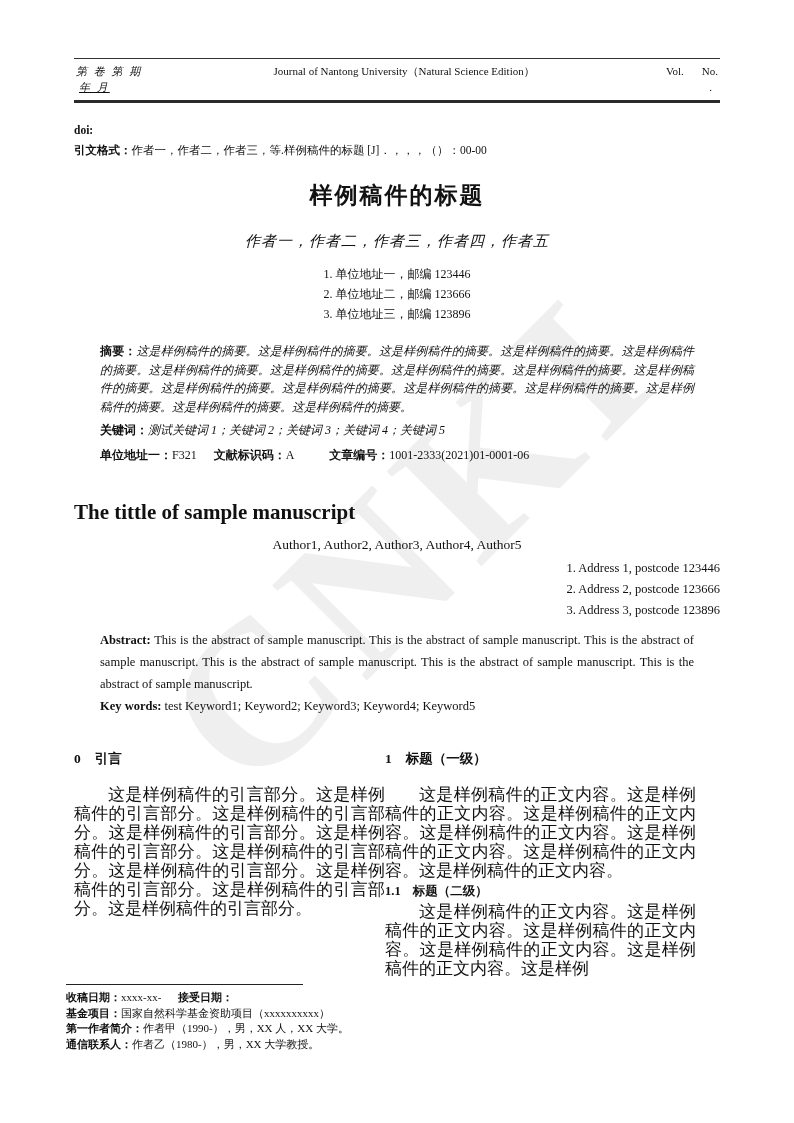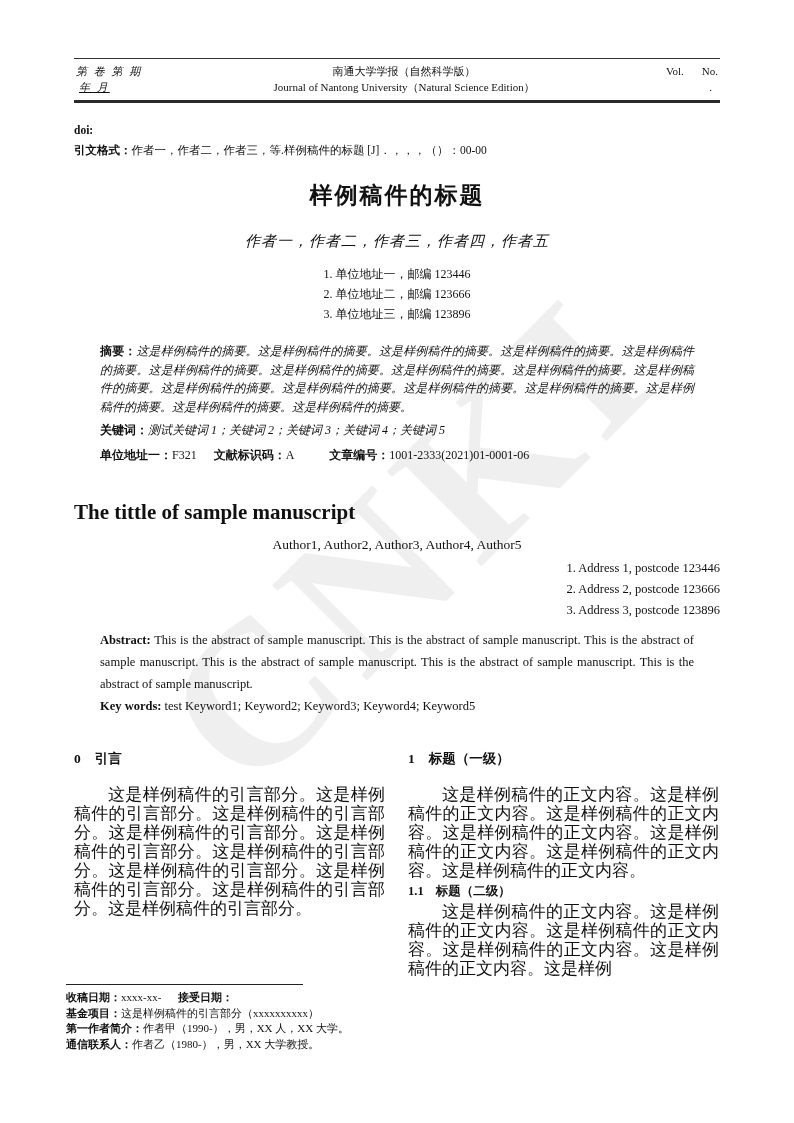--- a/index.html
+++ b/index.html
@@ -58,21 +58,21 @@
   .cn-clc .pair.wide { margin-right:0; margin-left:18px; }
 
   
   .en-title { margin-top:36px; text-align:left; font-size:21px; font-weight:bold; }
   .en-authors { margin-top:12px; text-align:center; font-size:13.5px; }
   .en-addresses { margin-top:5px; text-align:right; font-size:12.5px; line-height:21px; }
   .en-abs-block { margin:8px 26px 0 26px; font-size:12.5px; line-height:22px; text-align:justify; }
   .en-abs-block b, .en-kw b { font-weight:bold; }
 
   
-  .columns { display:flex; margin-top:33px; gap:23px; }
+  .columns { display:flex; margin-top:33px; }
   .col { width:311px; }
   .sec-h { font-family:"Liberation Sans","DejaVu Sans",sans-serif; font-weight:bold;
            font-size:13.5px; margin-bottom:17px; }
   .sec-h .num { margin-right:14px; font-family:"Liberation Serif","DejaVu Serif",serif; }
   .sec-h2 { font-family:"Liberation Sans","DejaVu Sans",sans-serif; font-weight:bold;
             font-size:12.5px; margin:3px 0 2px 0; }
   .sec-h2 .num { margin-right:12px; font-family:"Liberation Serif","DejaVu Serif",serif; }
   .col p.body-para { font-size:17px; line-height:19px; text-align:justify; text-indent:2em; }
 
   
@@ -89,21 +89,20 @@
 
   <div class="content">
 
     <div class="rule-top"></div>
     <div class="jheader">
       <div class="jh-left">
         <div class="l1">第 卷 第 期</div>
         <div class="l2">年 月</div>
       </div>
       <div class="jh-center">
-        <div>南通大学学报（自然科学版）</div>
         <div>Journal of Nantong University（Natural Science Edition）</div>
       </div>
       <div class="jh-right">
         <div class="volno">
           <span class="vol">Vol.</span><span class="no">No.</span>
         </div>
         <div class="dot">.</div>
       </div>
     </div>
     <div class="rule-double"></div>
@@ -164,21 +163,21 @@
 
   </div>
 
   <div class="footnote">
     <div class="fn-rule"></div>
     <div class="fl">
       <span class="lbl-hei">收稿日期：</span><span>xxxx-xx-</span>
       <span class="lbl-hei" style="margin-left:14px;">接受日期：</span>
     </div>
     <div class="fl">
-      <span class="lbl-hei">基金项目：</span><span>这是样例稿件的引言部分（xxxxxxxxxx）</span>
+      <span class="lbl-hei">基金项目：</span><span>国家自然科学基金资助项目（xxxxxxxxxx）</span>
     </div>
     <div class="fl">
       <span class="lbl-hei">第一作者简介：</span><span>作者甲（1990-），男，XX 人，XX 大学。</span>
     </div>
     <div class="fl">
       <span class="lbl-hei">通信联系人：</span><span>作者乙（1980-），男，XX 大学教授。</span>
     </div>
   </div>
 
 </div>

